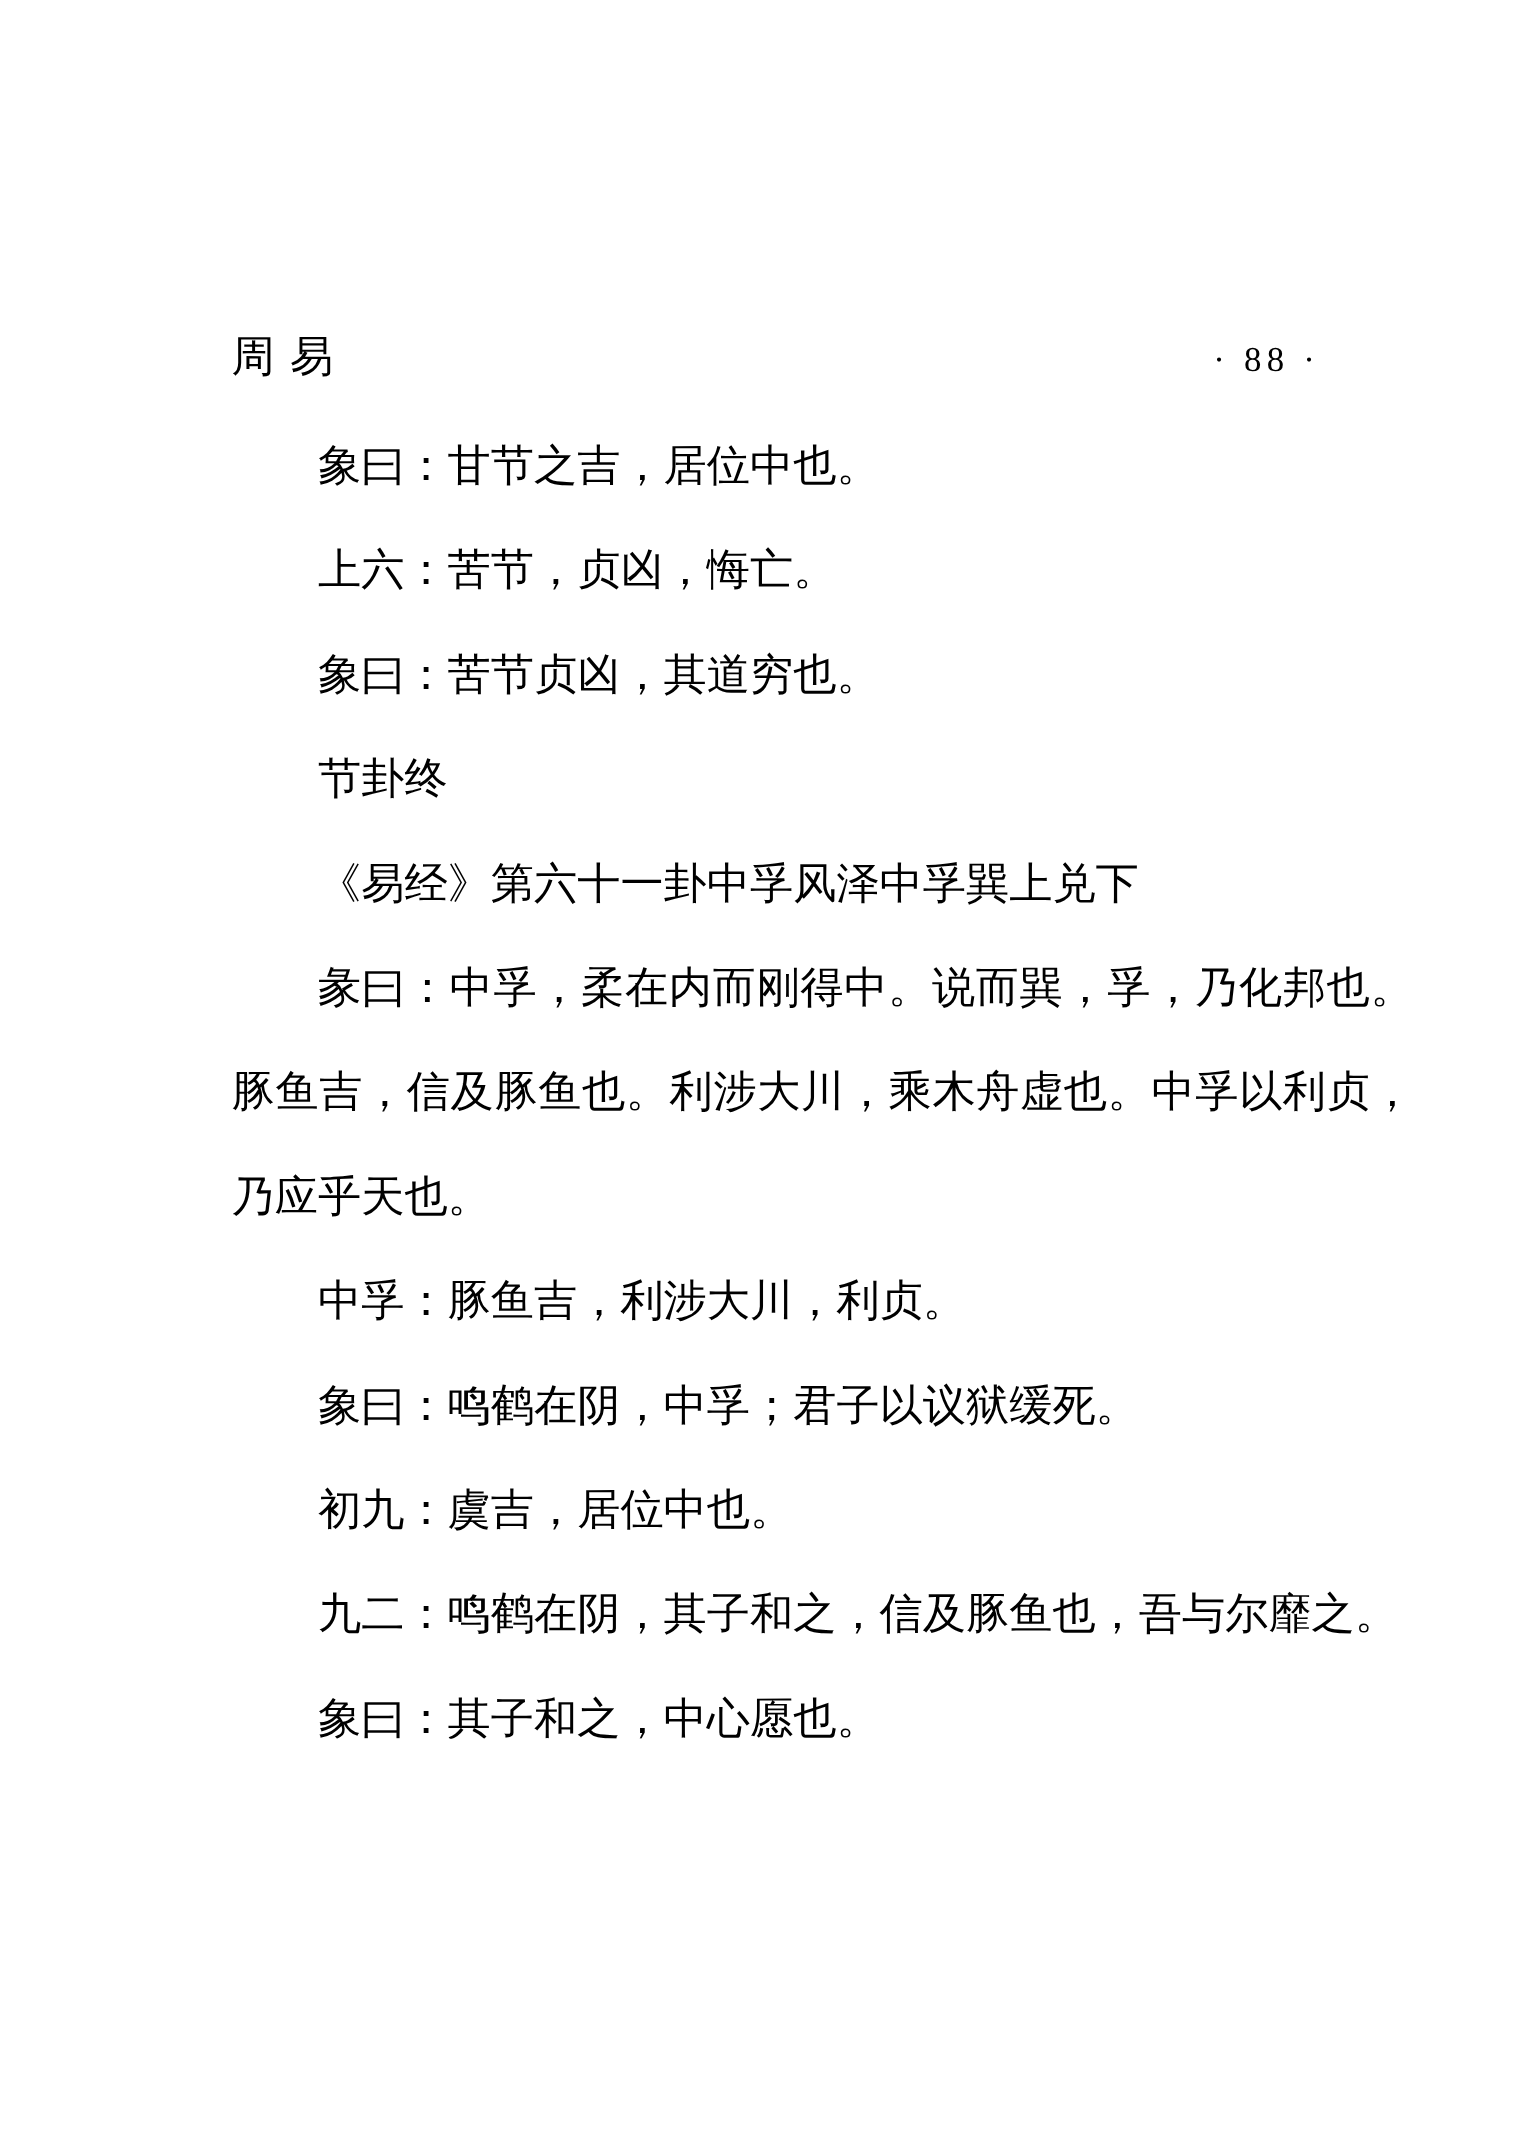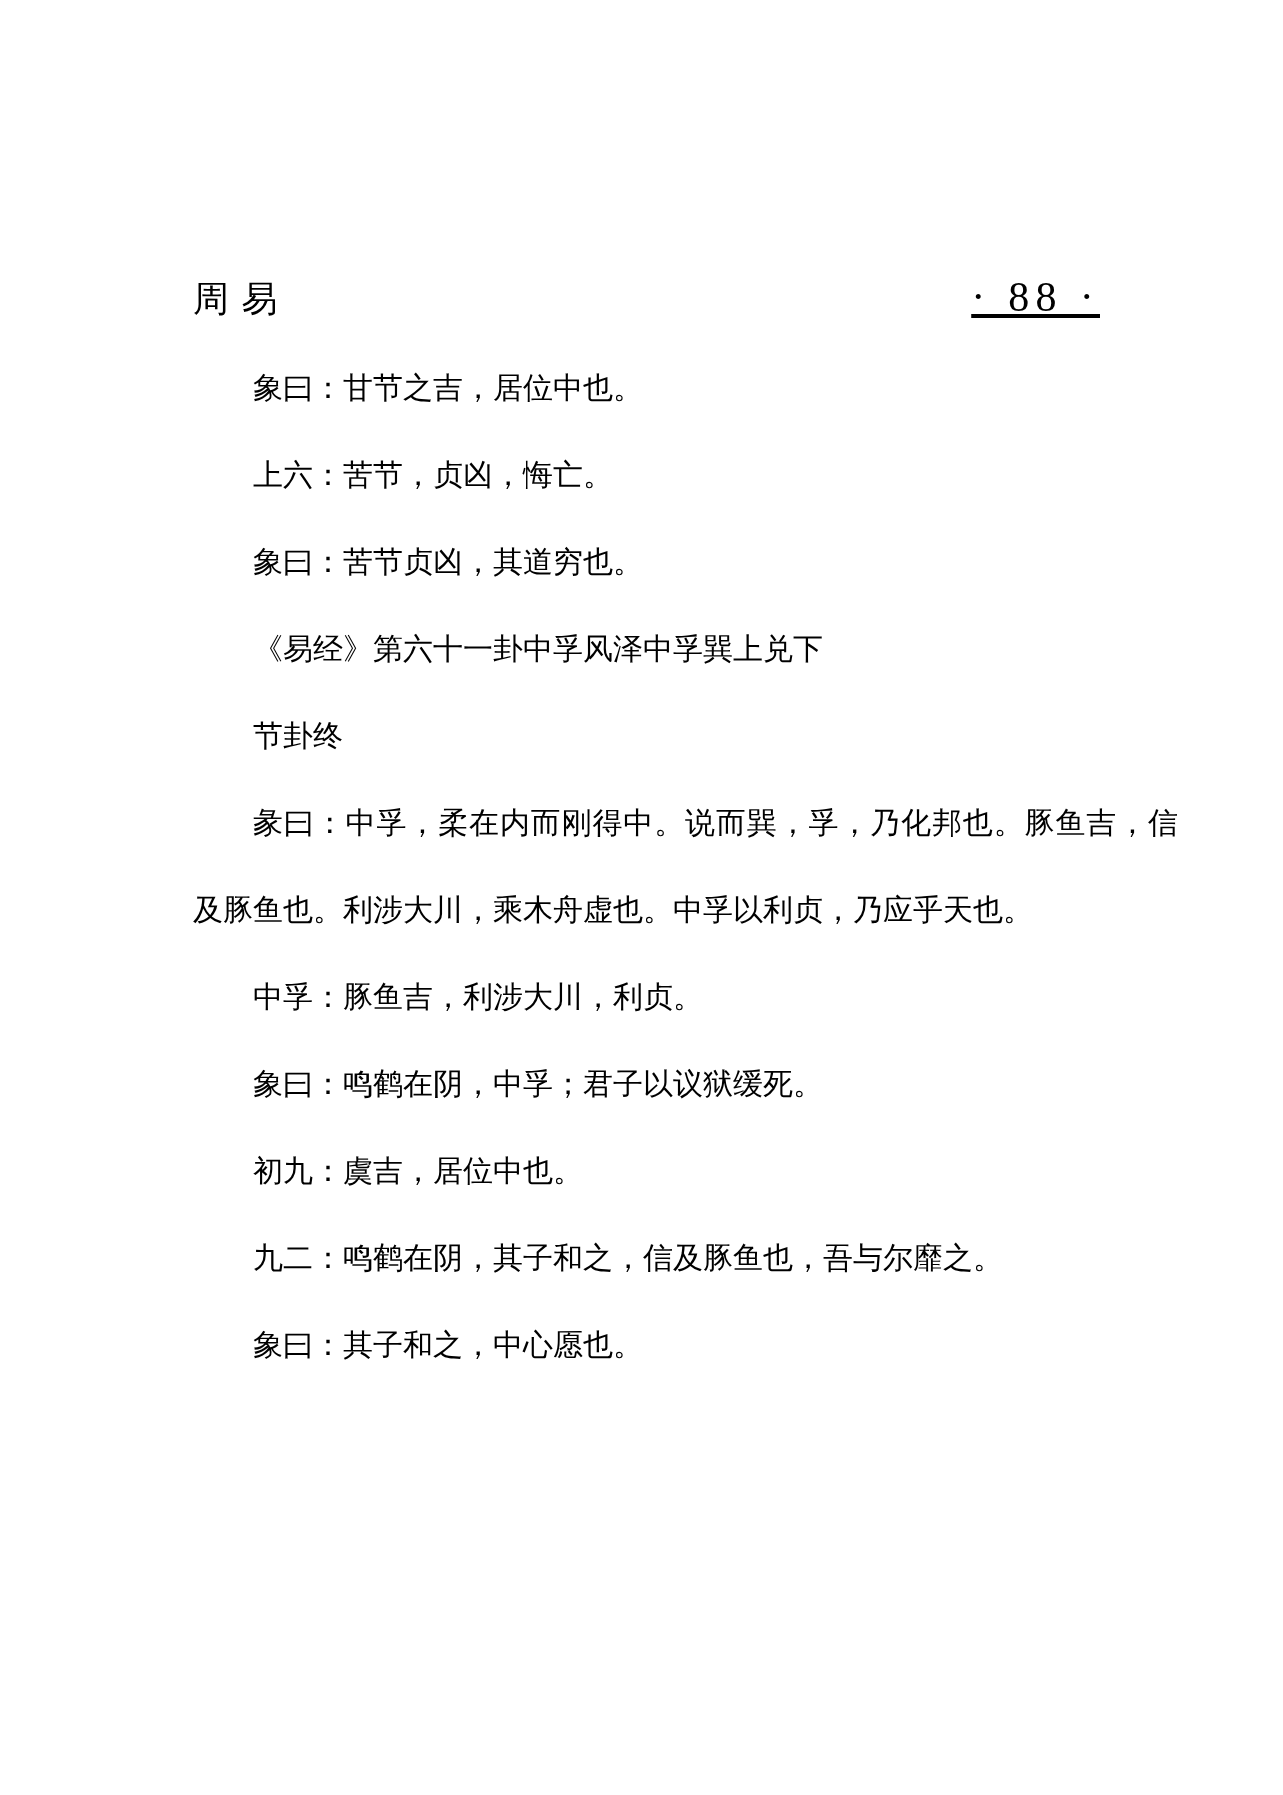--- a/index.html
+++ b/index.html
@@ -26,28 +26,27 @@
     justify-content: space-between;
     align-items: baseline;
     font-size: 36px;
     line-height: 50px;
     white-space: nowrap;
   }
   .book-title {
     letter-spacing: 0.35em;
   }
   .page-number {
-    font-size: 42px;
+    font-size: 29px;
     letter-spacing: 0.15em;
-    text-decoration: underline;
   }
   .page-body {
     margin: 20px 16px 0 193px;
     width: 985px;
-    font-size: 30px;
+    font-size: 36px;
     line-height: 87px;
     text-align: justify;
     text-justify: inter-ideograph;
     word-break: normal;
     overflow-wrap: break-word;
   }
   .page-body p {
     margin: 0;
     padding: 0;
     text-indent: 2em;
@@ -58,22 +57,22 @@
 
 <div class="page">
   <div class="page-header">
     <span class="book-title">周易</span>
     <span class="page-number">· 88 ·</span>
   </div>
   <div class="page-body">
     <p>象曰：甘节之吉，居位中也。</p>
     <p>上六：苦节，贞凶，悔亡。</p>
     <p>象曰：苦节贞凶，其道穷也。</p>
+    <p>节卦终</p>
     <p>《易经》第六十一卦中孚风泽中孚巽上兑下</p>
-    <p>节卦终</p>
     <p>彖曰：中孚，柔在内而刚得中。说而巽，孚，乃化邦也。豚鱼吉，信及豚鱼也。利涉大川，乘木舟虚也。中孚以利贞，乃应乎天也。</p>
     <p>中孚：豚鱼吉，利涉大川，利贞。</p>
     <p>象曰：鸣鹤在阴，中孚；君子以议狱缓死。</p>
     <p>初九：虞吉，居位中也。</p>
     <p>九二：鸣鹤在阴，其子和之，信及豚鱼也，吾与尔靡之。</p>
     <p>象曰：其子和之，中心愿也。</p>
   </div>
 </div>
 
 </body></html>

